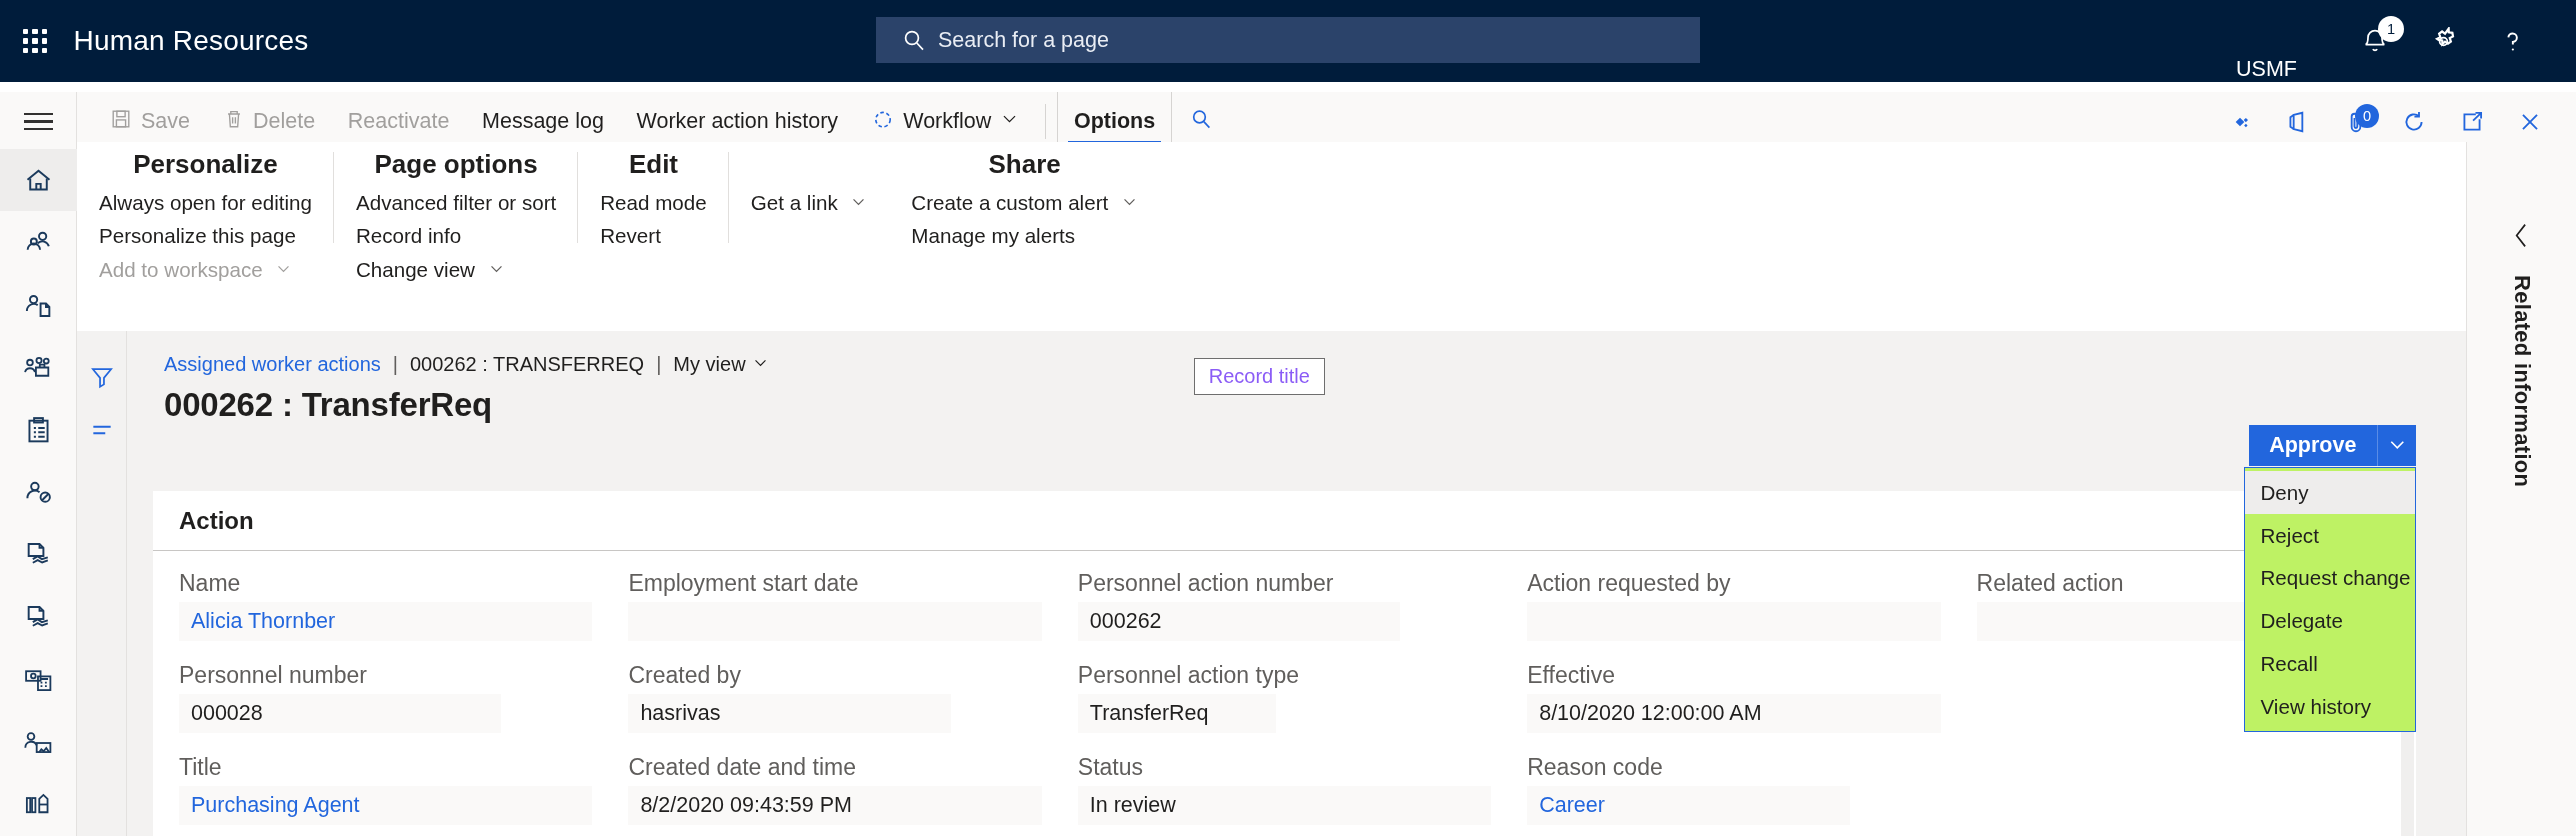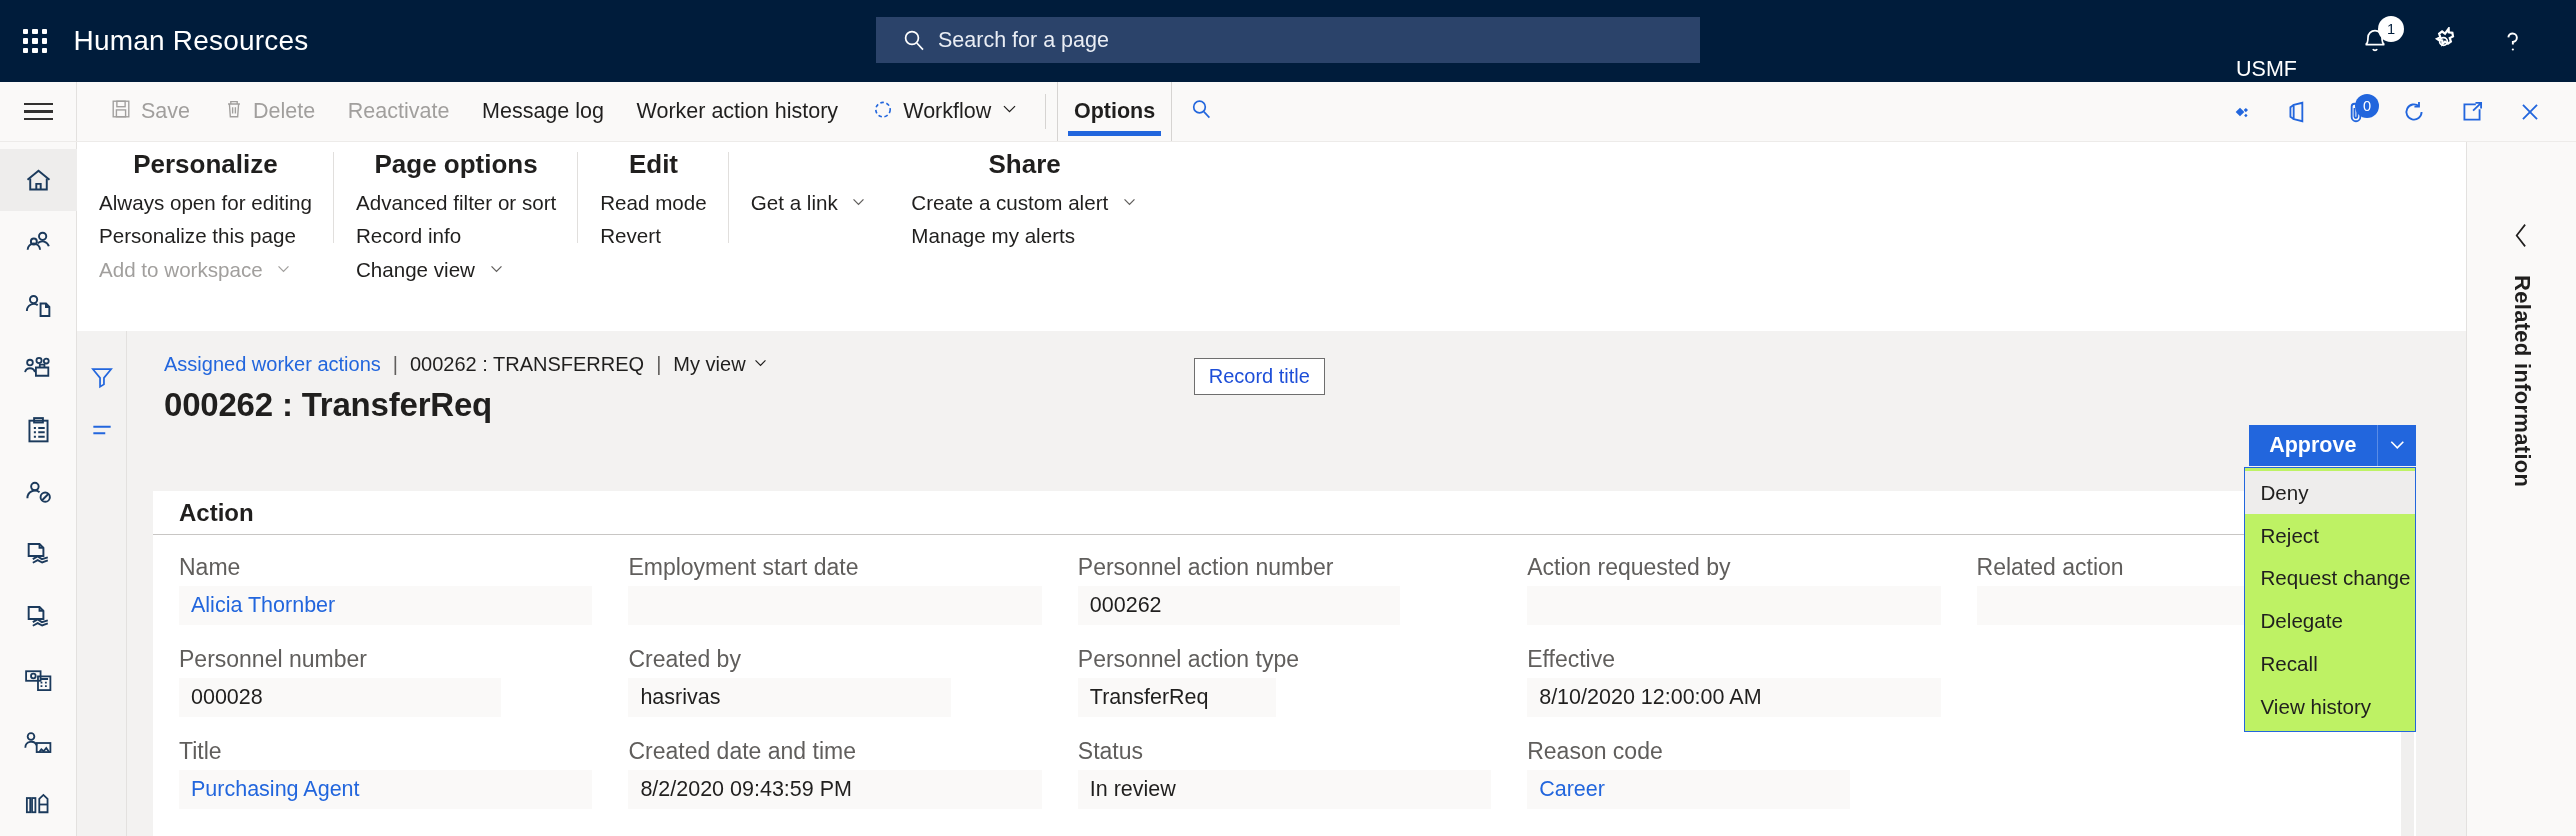--- a/index.html
+++ b/index.html
@@ -40,21 +40,21 @@
   .usmf { color: #ffffff; font-size: 21.5px; margin-right: 43px; cursor: pointer;}
   .tr-icon { width: 69px; height: 82px; display: flex; align-items: center; justify-content: center; cursor: pointer; position: relative;}
   .bellbadge {
     position: absolute; top: 16.3px; left: 38px; width: 26px; height: 26px; border-radius: 50%;
     background: #ffffff; color: #001c3b; font-size: 14.6px; display: flex;
     align-items: center; justify-content: center; font-weight: 400;
   }
 
   
   .cmdbar {
-    position: absolute; top: 82px; left: 0; width: 2576px; height: 60px;
+    position: absolute; top: 92px; left: 0; width: 2576px; height: 60px;
     background: #faf9f8; border-bottom: 0.9px solid #edebe9;
     display: flex; align-items: stretch;
   }
   .hamburger {
     width: 77px; display: flex; align-items: center; justify-content: center; cursor: pointer;
     border-right: 0.9px solid #e3e1df;
   }
   .hb-lines { width: 29px; }
   .hb-lines div { height: 2.1px; background: #323130; margin: 5.2px 0; }
   .cmd-items { display: flex; align-items: stretch; padding-left: 17px; }
@@ -121,21 +121,21 @@
   .pagehead { position:absolute; left: 87px; top: 22px; }
   .crumb { font-size: 20px; display:flex; align-items:center; gap: 12px; }
   .crumb a { color:#2266dd; text-decoration:none; cursor:pointer; }
   .crumb .sep { color:#605e5c; }
   .crumb .plain { color:#201f1e; }
   .crumb .view { color:#201f1e; cursor:pointer; display:flex; align-items:center; gap:6px;}
   .pagetitle { font-size: 33px; font-weight: 700; color:#201f1e; margin-top: 10.3px; letter-spacing:-0.2px;}
 
   .tooltip {
     position:absolute; left: 1194px; top: 358px; background:#ffffff; border:1.7px solid #6e6e6e;
-    padding: 6px 13.7px; font-size: 20px; color:#1d4ed8;
+    padding: 6px 13.7px; font-size: 20px; color:#8b5cf6;
   }
 
   
   .approve-wrap { position:absolute; right: 50px; top: 94px; display:flex; }
   .approve-btn {
     background:#2266dd; color:#ffffff; font-size:21.5px; font-weight:600;
     padding: 0 20.6px; height: 41px; display:flex; align-items:center; cursor:pointer;
   }
   .approve-split {
     background:#2266dd; width:39px; height:41px; display:flex; align-items:center; justify-content:center;
@@ -146,21 +146,21 @@
     border: 0.9px solid #2266dd; padding: 3.4px 0; z-index: 40;
   }
   .dropitem { font-size: 20.6px; color:#201f1e; padding: 9.4px 15.5px; cursor:pointer; white-space:nowrap;}
   .dropitem.hover { background:#eeedec; }
 
   
   .card {
     position:absolute; left: 76px; top: 160px; right: 50px; bottom: 0; background:#ffffff;
   }
   .card-head {
-    height: 44px; display:flex; align-items:center; justify-content:space-between;
+    height: 60px; display:flex; align-items:center; justify-content:space-between;
     padding: 0 26px 0 26px; border-bottom: 0.9px solid #c8c6c4;
   }
   .card-title { font-size: 24px; font-weight: 700; color:#201f1e; }
   .card-date { font-size: 20.6px; color:#201f1e; }
   .formgrid {
     display:grid; grid-template-columns: repeat(5, 1fr); gap: 0 36px;
     padding: 19px 26px 0 26px;
   }
   .fcol { display:flex; flex-direction:column; }
   .field { margin-bottom: 20.6px; }

